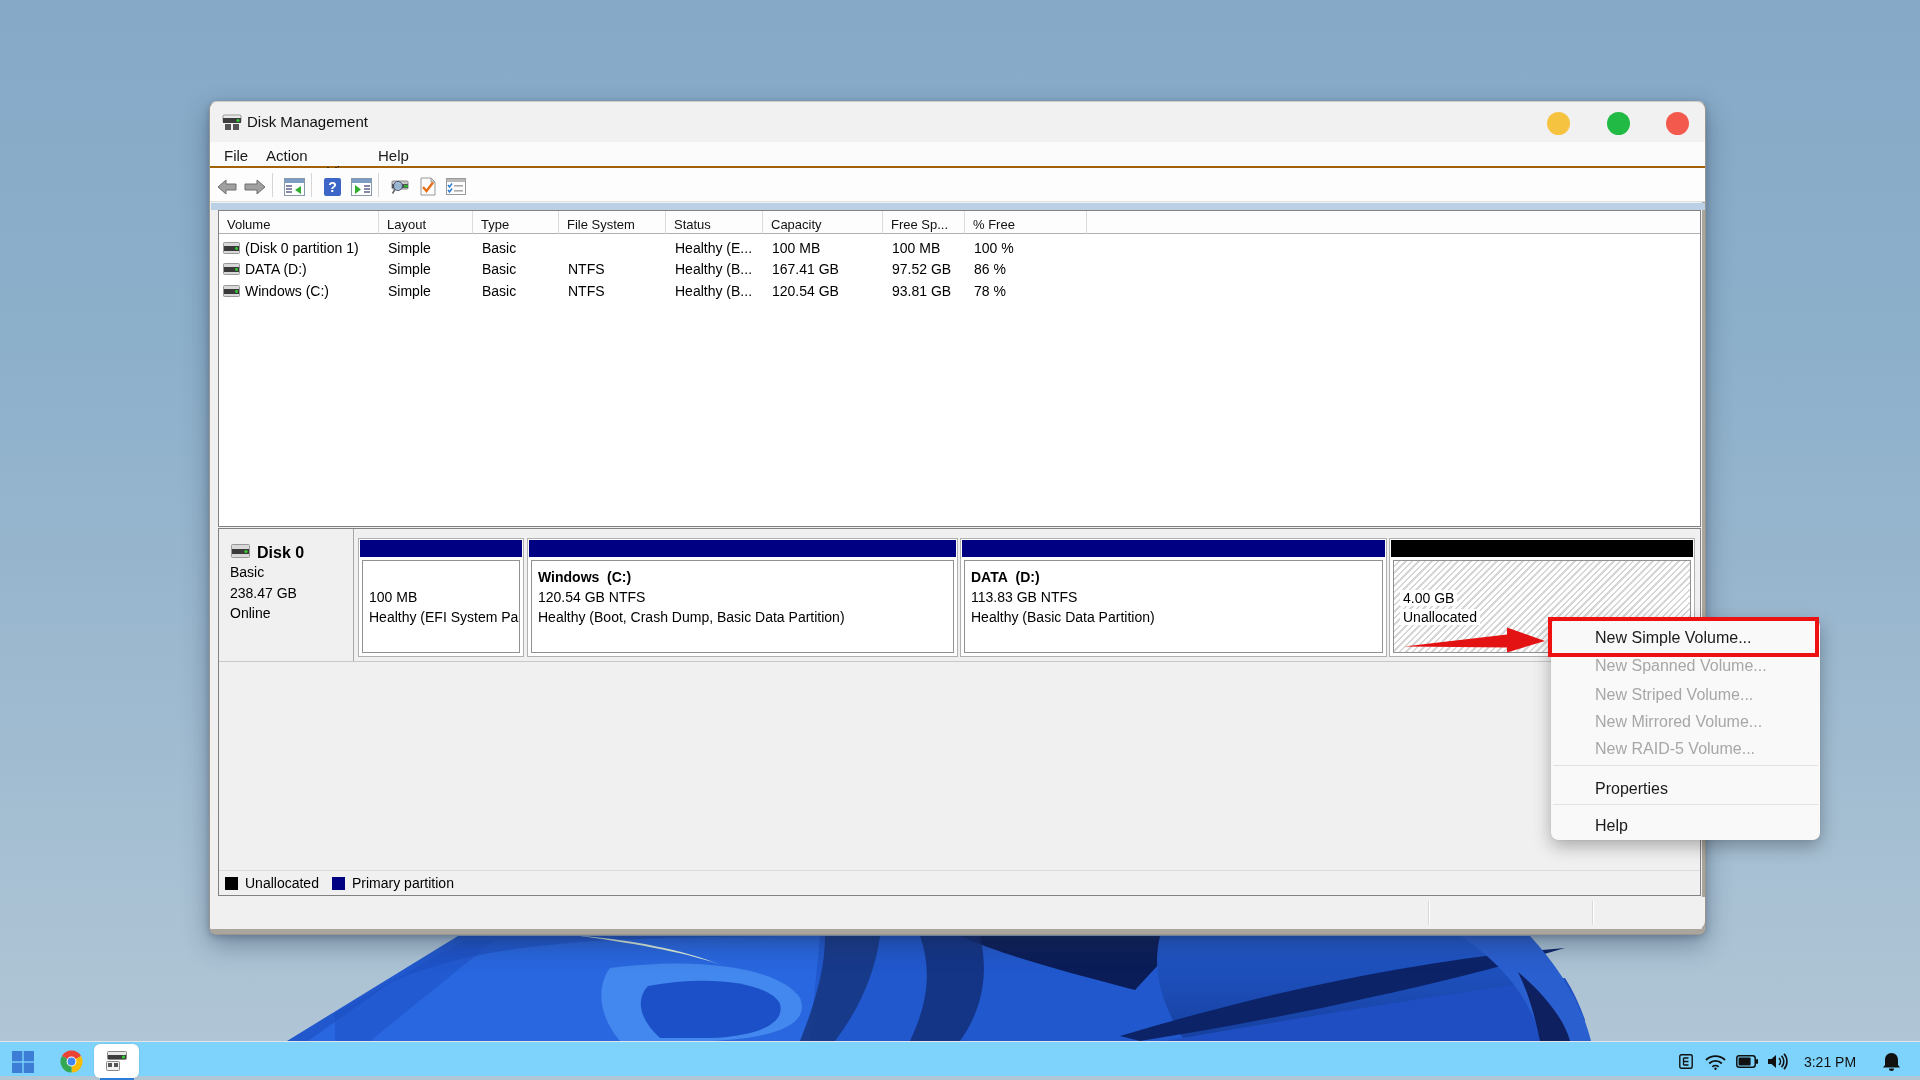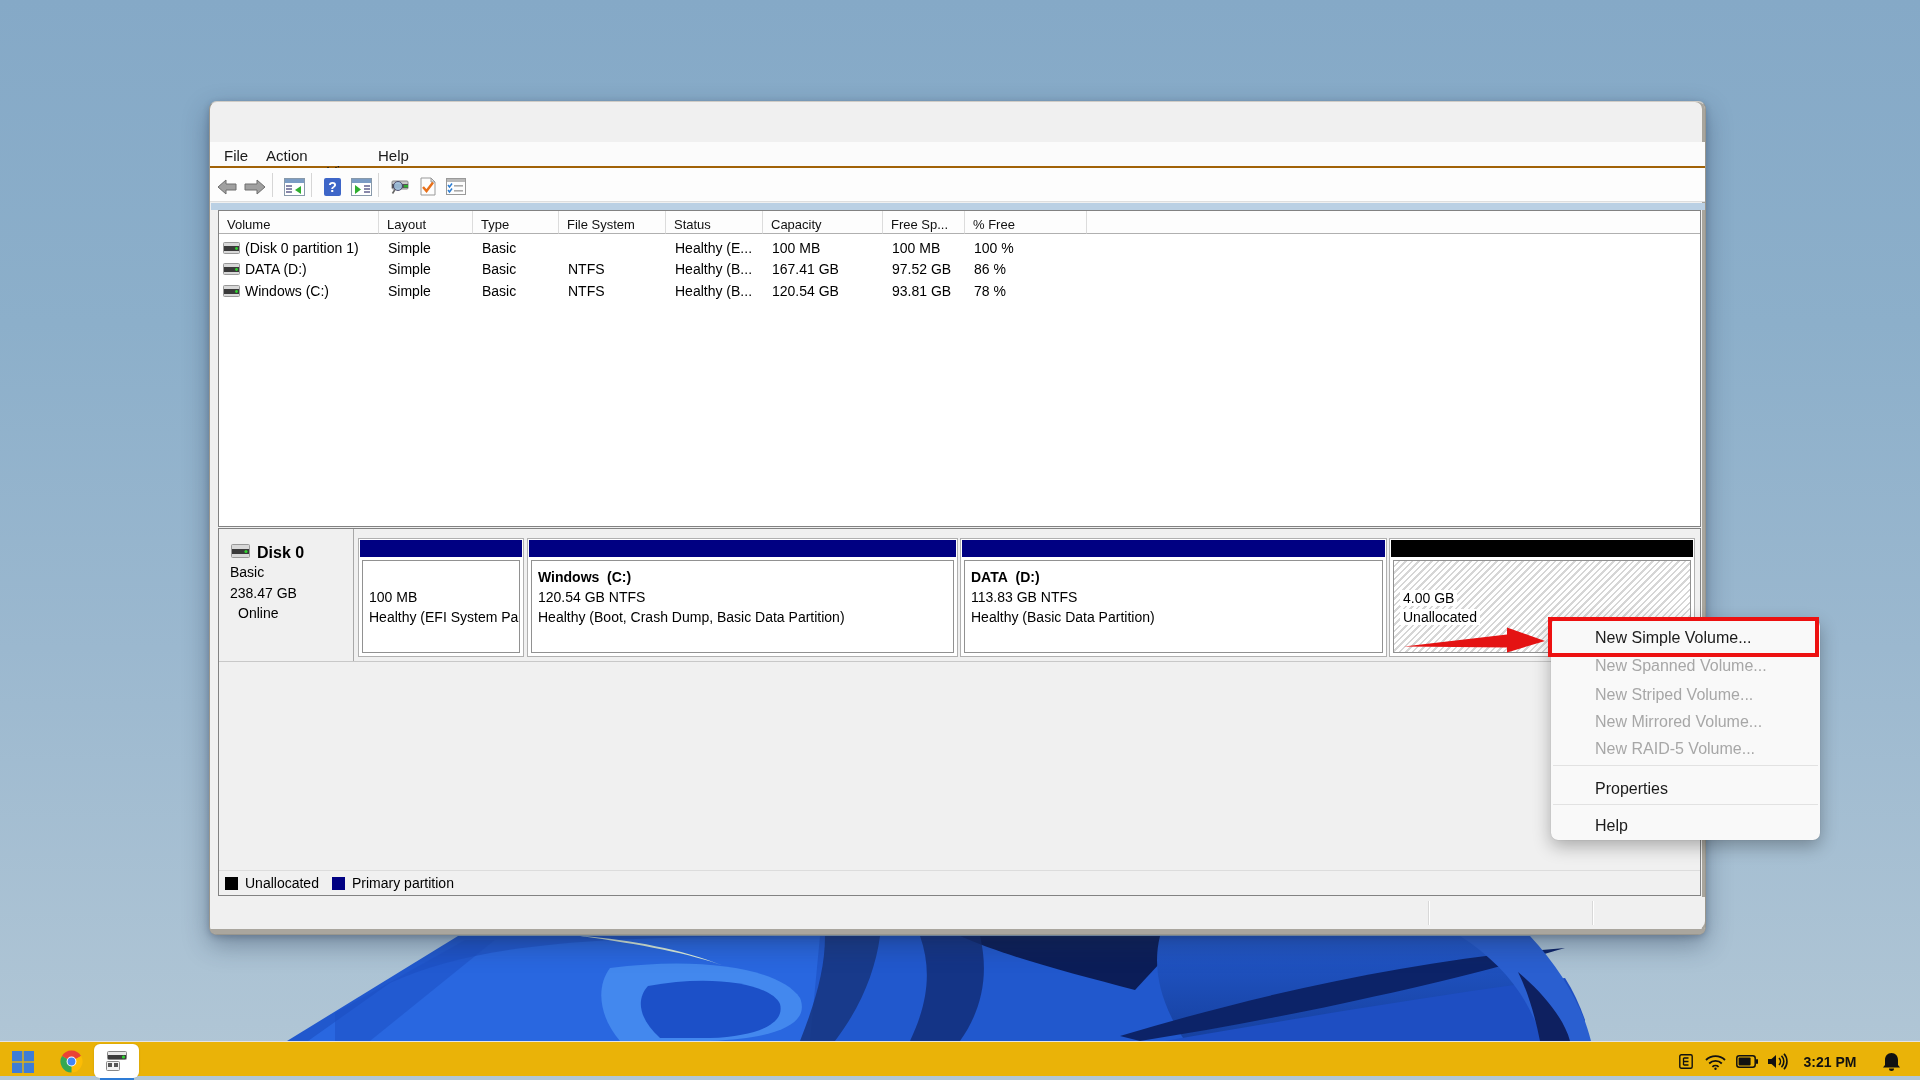--- a/index.html
+++ b/index.html
@@ -55,22 +55,22 @@
 #ctxmenu { position:absolute; left:1551px; top:619px; width:269px; height:221px;
   background:#f9f9f9; border-radius:7px; box-shadow:0 6px 18px rgba(0,0,0,.3), 0 0 1px rgba(0,0,0,.25); }
 .mi { position:absolute; left:44px; font-size:16px; line-height:18px; white-space:nowrap; }
 .mi.on { color:#1b1b1b; }
 .mi.off { color:#a7a7a7; }
 .msep { position:absolute; left:2px; right:2px; height:1px; background:#e2e2e2; }
 #redrect { position:absolute; left:1548px; top:617px; width:271px; height:40px;
   border:4px solid #ed1111; }
 
 
-#taskbar { position:absolute; left:0; top:1041px; width:1920px; height:35px; background:#eab308;
-  border-top:1px solid #e4e4e4;font-weight:bold; }
+#taskbar { position:absolute; left:0; top:1041px; width:1920px; height:35px; background:#7dd3fc;
+  border-top:1px solid #e4e4e4; }
 #appbtn { position:absolute; left:94px; top:2px; width:45px; height:34px; background:#fff;
   border-radius:6px; box-shadow:0 0 2px rgba(0,0,0,.15); }
 #appind { position:absolute; left:100px; top:36px; width:34px; height:3px; background:#2e7cd6; }
 #time { position:absolute; left:1800px; top:12px; width:60px; font-size:14px; color:#111; text-align:center; }
 </style>
 </head>
 <body>
 
 <svg class="abs" style="left:280px; top:928px;" width="1340" height="113" viewBox="0 0 1340 113">
   <defs>
@@ -101,20 +101,33 @@
 
   <path d="M840,108 C1000,60 1150,30 1285,20 C1185,50 1020,88 860,113 Z" fill="#0c2368"></path>
 
   <path d="M885,113 C1030,88 1170,65 1285,50 C1294,64 1300,78 1305,92 L1300,113 Z" fill="#1e4ec2"></path>
 
   <path d="M1180,8 L1250,8 C1282,42 1303,80 1311,113 L1262,113 C1250,70 1222,35 1180,8 Z" fill="#2a5fd0"></path>
   <path d="M1238,44 C1262,64 1284,90 1290,113 L1260,113 C1255,88 1248,64 1238,44 Z" fill="#0e2060"></path>
 </svg>
 
 <div id="win">
+  <div id="titlebar">
+    <svg class="abs" style="left:12px; top:12px;" width="20" height="17" viewBox="0 0 20 17">
+      <rect x="1" y="1" width="18" height="7" rx="1" fill="#e8e8e8" stroke="#9a9a9a" stroke-width="1"></rect>
+      <rect x="1" y="4" width="18" height="5" fill="#3c3c3c"></rect>
+      <circle cx="16" cy="6.5" r="1.5" fill="#2fd42f"></circle>
+      <rect x="3" y="10" width="6" height="6" fill="#555"></rect>
+      <rect x="11" y="10" width="6" height="6" fill="#555"></rect>
+    </svg>
+    <div id="title-text">Disk Management</div>
+    <div class="circ" style="left:1337px; background:#f6c341;"></div>
+    <div class="circ" style="left:1397px; background:#21ba44;"></div>
+    <div class="circ" style="left:1456px; background:#f3594d;"></div>
+  </div>
   <div id="menubar">
     <span style="left:14px;">File</span>
     <span style="left:56px;">Action</span>
     <span style="left:117px;margin-top:16px;">View</span>
     <span style="left:168px;">Help</span>
   </div>
   <div id="toolbar">
 
     <svg class="abs" style="left:7px; top:11px;" width="20" height="16" viewBox="0 0 20 16">
       <path d="M9,1 L9,5 L19,5 L19,11 L9,11 L9,15 L1,8 Z" fill="#a0a0a0" stroke="#6e6e6e"></path>
@@ -230,21 +243,21 @@
         <span style="position:absolute; left:755px;">78 %</span>
       </div>
     </div>
 
   <div id="graphpane">
     <div id="diskrow">
       <div id="disk0">
         <div class="ptxt pbold" style="left:38px; top:15px; font-size:16px;">Disk 0</div>
         <div class="ptxt" style="left:11px; top:35px;">Basic</div>
         <div class="ptxt" style="left:11px; top:56px;">238.47 GB</div>
-        <div class="ptxt" style="left:11px; top:76px;margin-left:8px;">Online</div>
+        <div class="ptxt" style="left:11px; top:76px;">Online</div>
         <svg class="abs" style="left:12px; top:15px;" width="19" height="14" viewBox="0 0 19 14">
           <rect x="0.5" y="0.5" width="18" height="13" rx="1" fill="#d8d8d8" stroke="#999"></rect>
           <rect x="1" y="5" width="17" height="5" fill="#3a3a3a"></rect>
           <circle cx="15" cy="7.5" r="1.6" fill="#2fd42f"></circle>
         </svg>
       </div>
 
       <div class="part" style="left:139px; width:166px;">
         <div class="pstrip"></div>
           <div class="pinner"></div>

